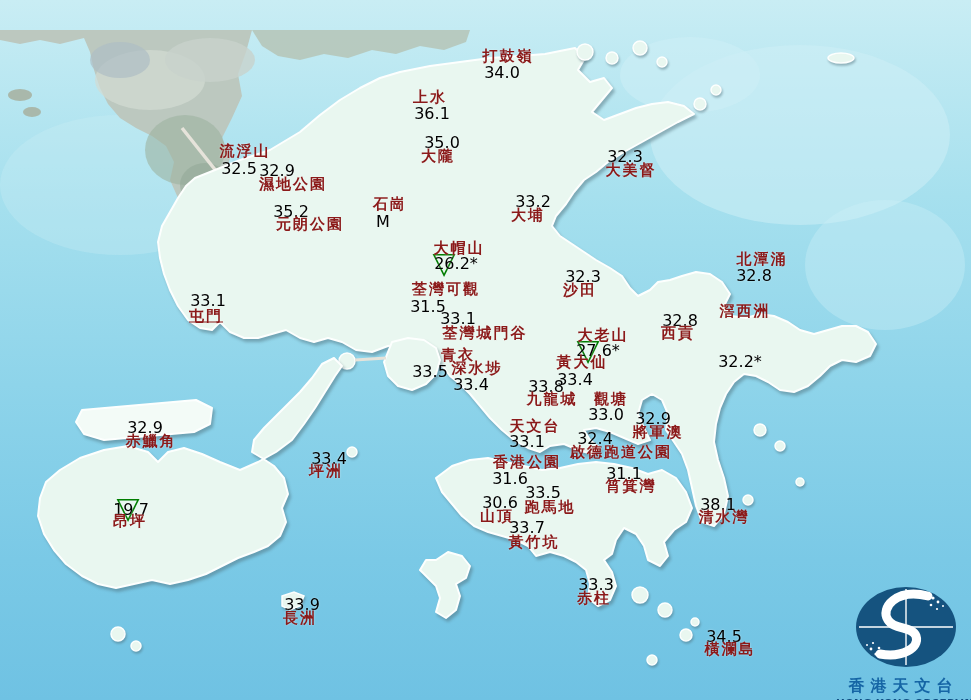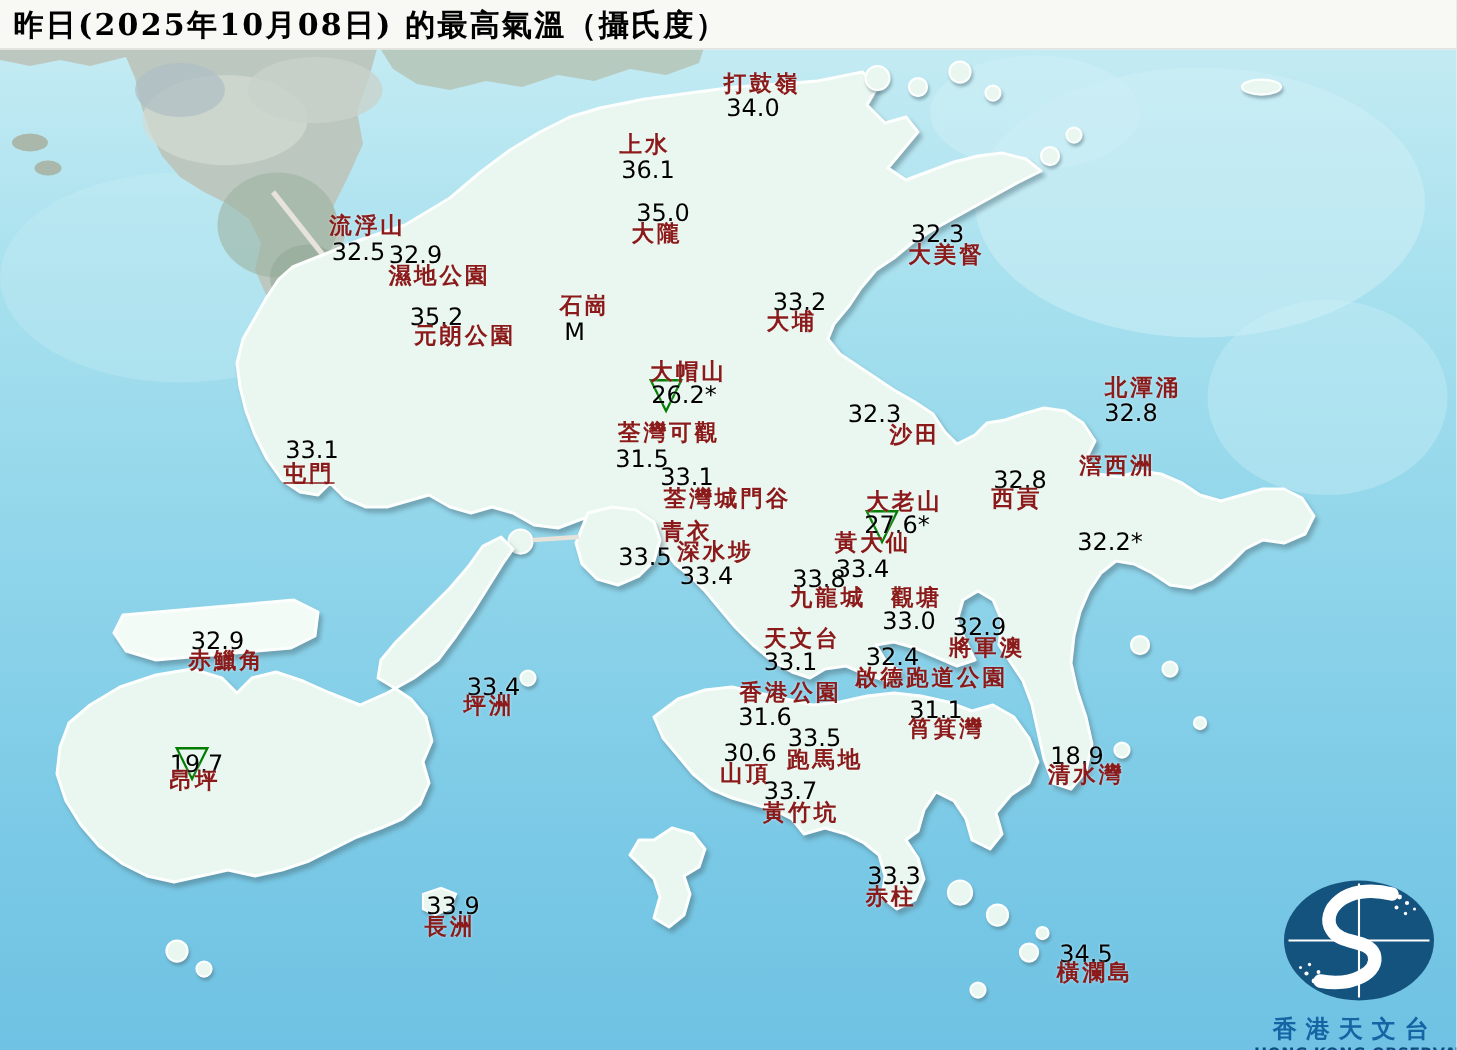--- a/index.html
+++ b/index.html
@@ -142,21 +142,21 @@
       <span class="st-value" style="left: 383px; top: 221px;">M</span>
       <span class="st-name" style="left: 390px; top: 204px;">石崗</span>
       <span class="st-value" style="left: 625px; top: 156px;">32.3</span>
       <span class="st-name" style="left: 631px; top: 170px;">大美督</span>
       <span class="st-value" style="left: 533px; top: 201px;">33.2</span>
       <span class="st-name" style="left: 528px; top: 215px;">大埔</span>
       <span class="st-marker" style="left: 444px; top: 263px;">▽</span>
       <span class="st-value" style="left: 456px; top: 263px;">26.2*</span>
       <span class="st-name" style="left: 459px; top: 248px;">大帽山</span>
       <span class="st-value" style="left: 583px; top: 276px;">32.3</span>
-      <span class="st-name" style="left: 580px; top: 290px; margin-left: 30px;">沙田</span>
+      <span class="st-name" style="left: 580px; top: 290px;">沙田</span>
       <span class="st-value" style="left: 428px; top: 306px;">31.5</span>
       <span class="st-name" style="left: 446px; top: 289px;">荃灣可觀</span>
       <span class="st-value" style="left: 458px; top: 318px;">33.1</span>
       <span class="st-name" style="left: 485px; top: 333px;">荃灣城門谷</span>
       <span class="st-value" style="left: 754px; top: 275px;">32.8</span>
       <span class="st-name" style="left: 762px; top: 259px;">北潭涌</span>
       <span class="st-value" style="left: 740px; top: 329px; margin-top: 32px;">32.2*</span>
       <span class="st-name" style="left: 745px; top: 311px;">滘西洲</span>
       <span class="st-value" style="left: 680px; top: 320px;">32.8</span>
       <span class="st-name" style="left: 678px; top: 333px;">西貢</span>
@@ -191,31 +191,30 @@
       <span class="st-value" style="left: 510px; top: 478px;">31.6</span>
       <span class="st-name" style="left: 527px; top: 462px;">香港公園</span>
       <span class="st-value" style="left: 624px; top: 473px;">31.1</span>
       <span class="st-name" style="left: 631px; top: 486px;">筲箕灣</span>
       <span class="st-value" style="left: 543px; top: 492px;">33.5</span>
       <span class="st-name" style="left: 550px; top: 507px;">跑馬地</span>
       <span class="st-value" style="left: 500px; top: 502px;">30.6</span>
       <span class="st-name" style="left: 497px; top: 516px;">山頂</span>
       <span class="st-value" style="left: 527px; top: 527px;">33.7</span>
       <span class="st-name" style="left: 534px; top: 542px;">黃竹坑</span>
-      <span class="st-value" style="left: 718px; top: 504px;">18.9</span>
+      <span class="st-value" style="left: 718px; top: 504px;">38.1</span>
       <span class="st-name" style="left: 724px; top: 517px;">清水灣</span>
       <span class="st-value" style="left: 302px; top: 604px;">33.9</span>
       <span class="st-name" style="left: 300px; top: 618px;">長洲</span>
       <span class="st-value" style="left: 596px; top: 584px;">33.3</span>
       <span class="st-name" style="left: 594px; top: 598px;">赤柱</span>
       <span class="st-value" style="left: 724px; top: 636px;">34.5</span>
       <span class="st-name" style="left: 730px; top: 649px;">橫瀾島</span>
     </div>
 
-  <div id="titlebar">昨日(2025年10月08日) 的最高氣溫（攝氏度）</div>
 
   <div id="logo">
     <svg width="135" height="88" viewBox="0 0 135 88">
       <ellipse cx="70" cy="45" rx="50" ry="40" fill="#15537f"></ellipse>
       <line x1="23" y1="45" x2="117" y2="45" stroke="#ffffff" stroke-width="1.4"></line>
       <line x1="70" y1="7" x2="70" y2="83" stroke="#ffffff" stroke-width="1.4"></line>
       <path d="M 92,14 C 60,6 44,26 52,38 C 58,48 76,44 80,54 C 84,66 66,76 44,72" fill="none" stroke="#ffffff" stroke-width="9" stroke-linecap="round"></path>
       <g fill="#ffffff">
         <circle cx="97" cy="16" r="1.6"></circle>
           <circle cx="102" cy="20" r="1.4"></circle>

